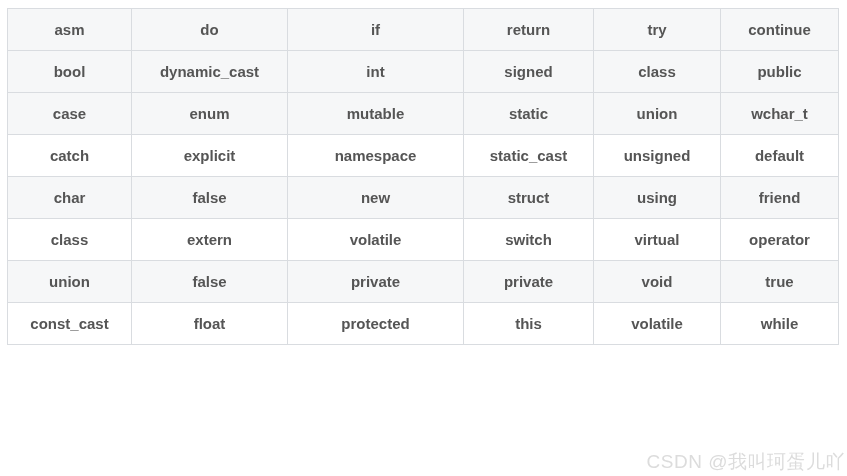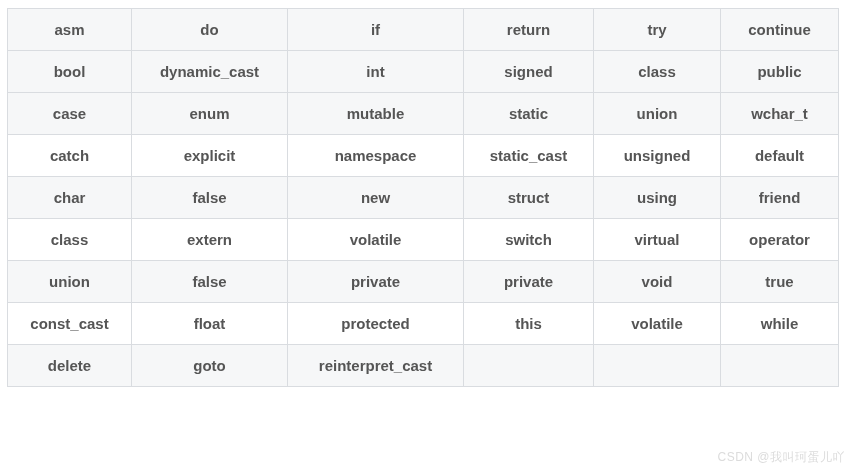--- a/index.html
+++ b/index.html
@@ -38,21 +38,21 @@
     overflow: hidden;
     white-space: nowrap;
   }
   table.kw-table tr.stripe td {
     background: #f6f7f8;
   }
   .watermark {
     position: absolute;
     right: 2px;
     top: 449px;
-    font-size: 12px;
+    font-size: 19px;
     color: #dcdcdc;
     letter-spacing: 0.5px;
     white-space: nowrap;
     pointer-events: none;
   }
 </style>
 </head>
 <body>
 
 <div class="page">
@@ -123,24 +123,16 @@
           <td>true</td>
         </tr>
         <tr>
           <td>const_cast</td>
           <td>float</td>
           <td>protected</td>
           <td>this</td>
           <td>volatile</td>
           <td>while</td>
         </tr>
-        <tr class="stripe">
-          <td>delete</td>
-          <td>goto</td>
-          <td>reinterpret_cast</td>
-          <td></td>
-          <td></td>
-          <td></td>
-        </tr>
       </tbody>
   </table>
   <div class="watermark">CSDN @我叫珂蛋儿吖</div>
 </div>
 
 </body></html>

